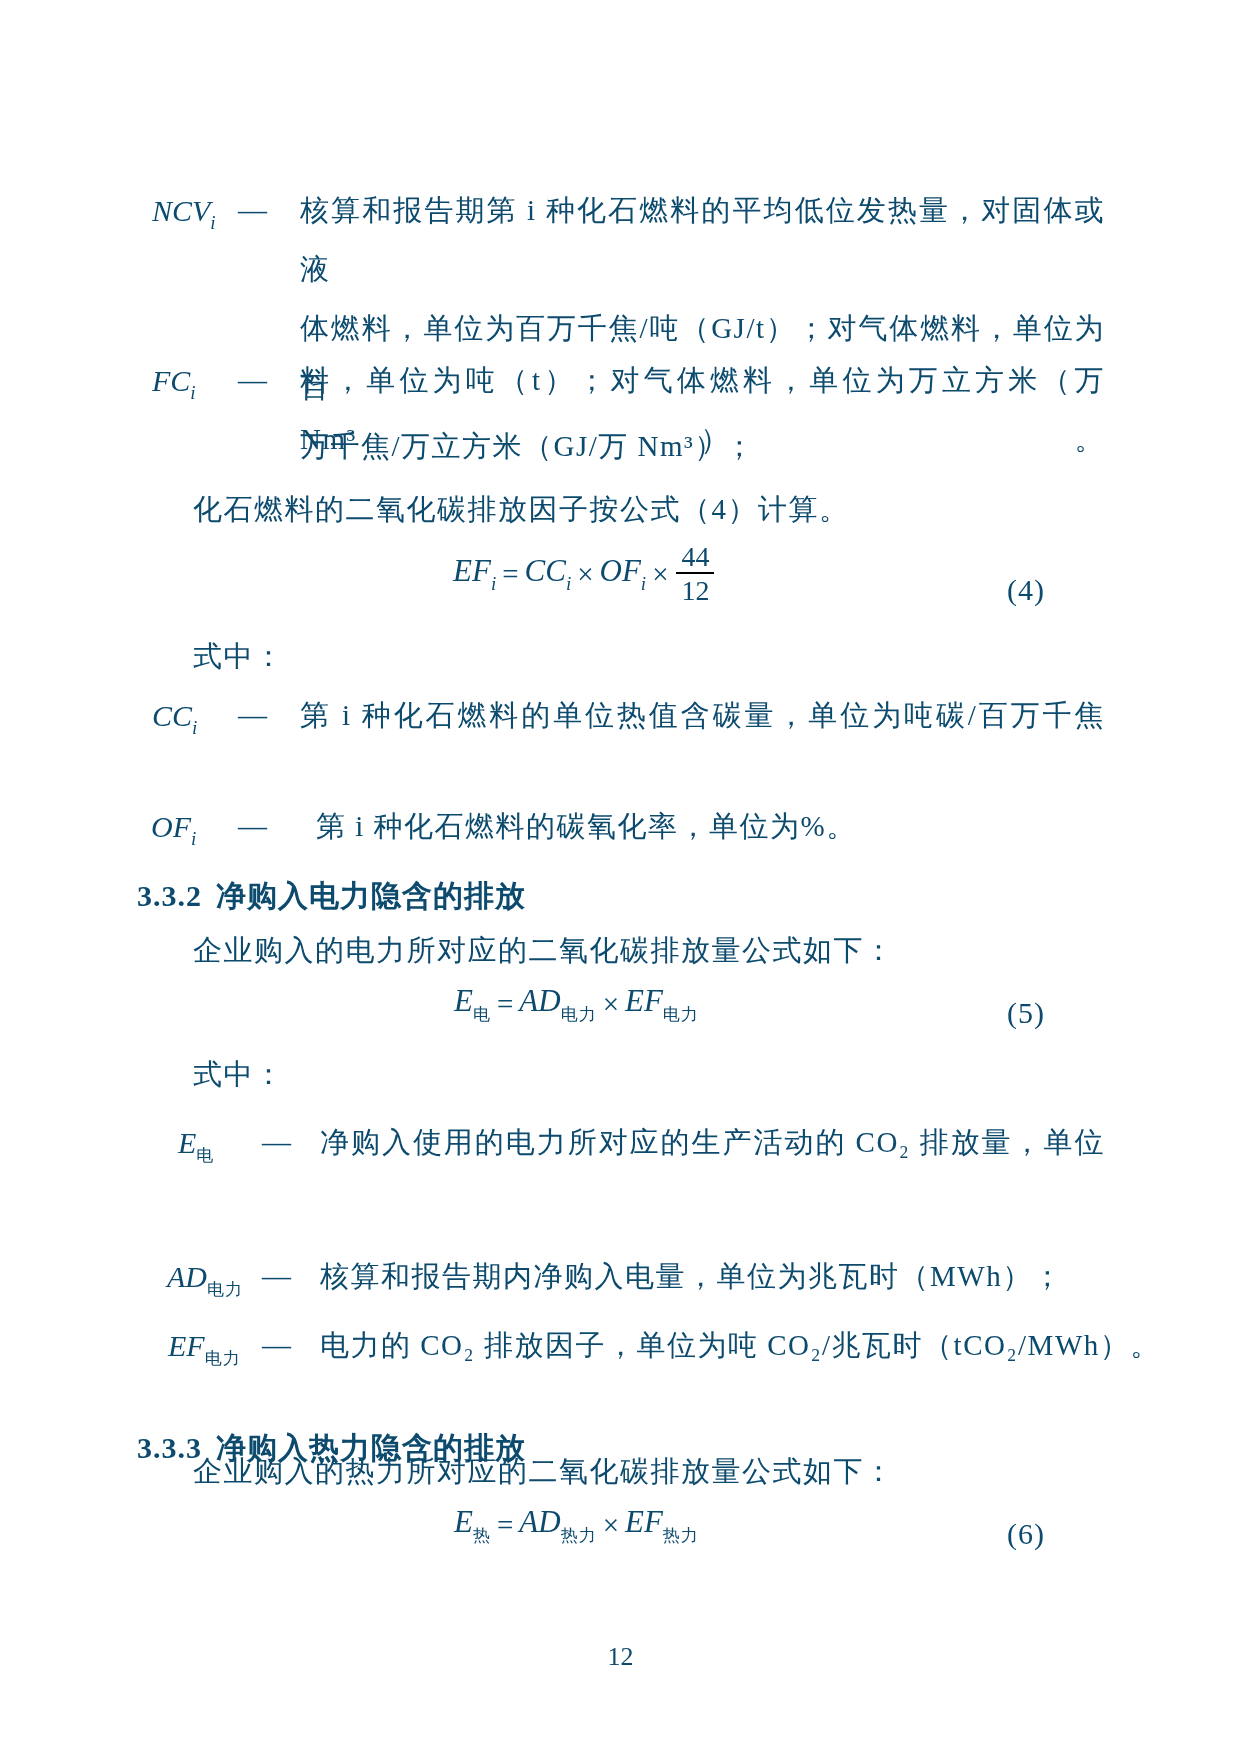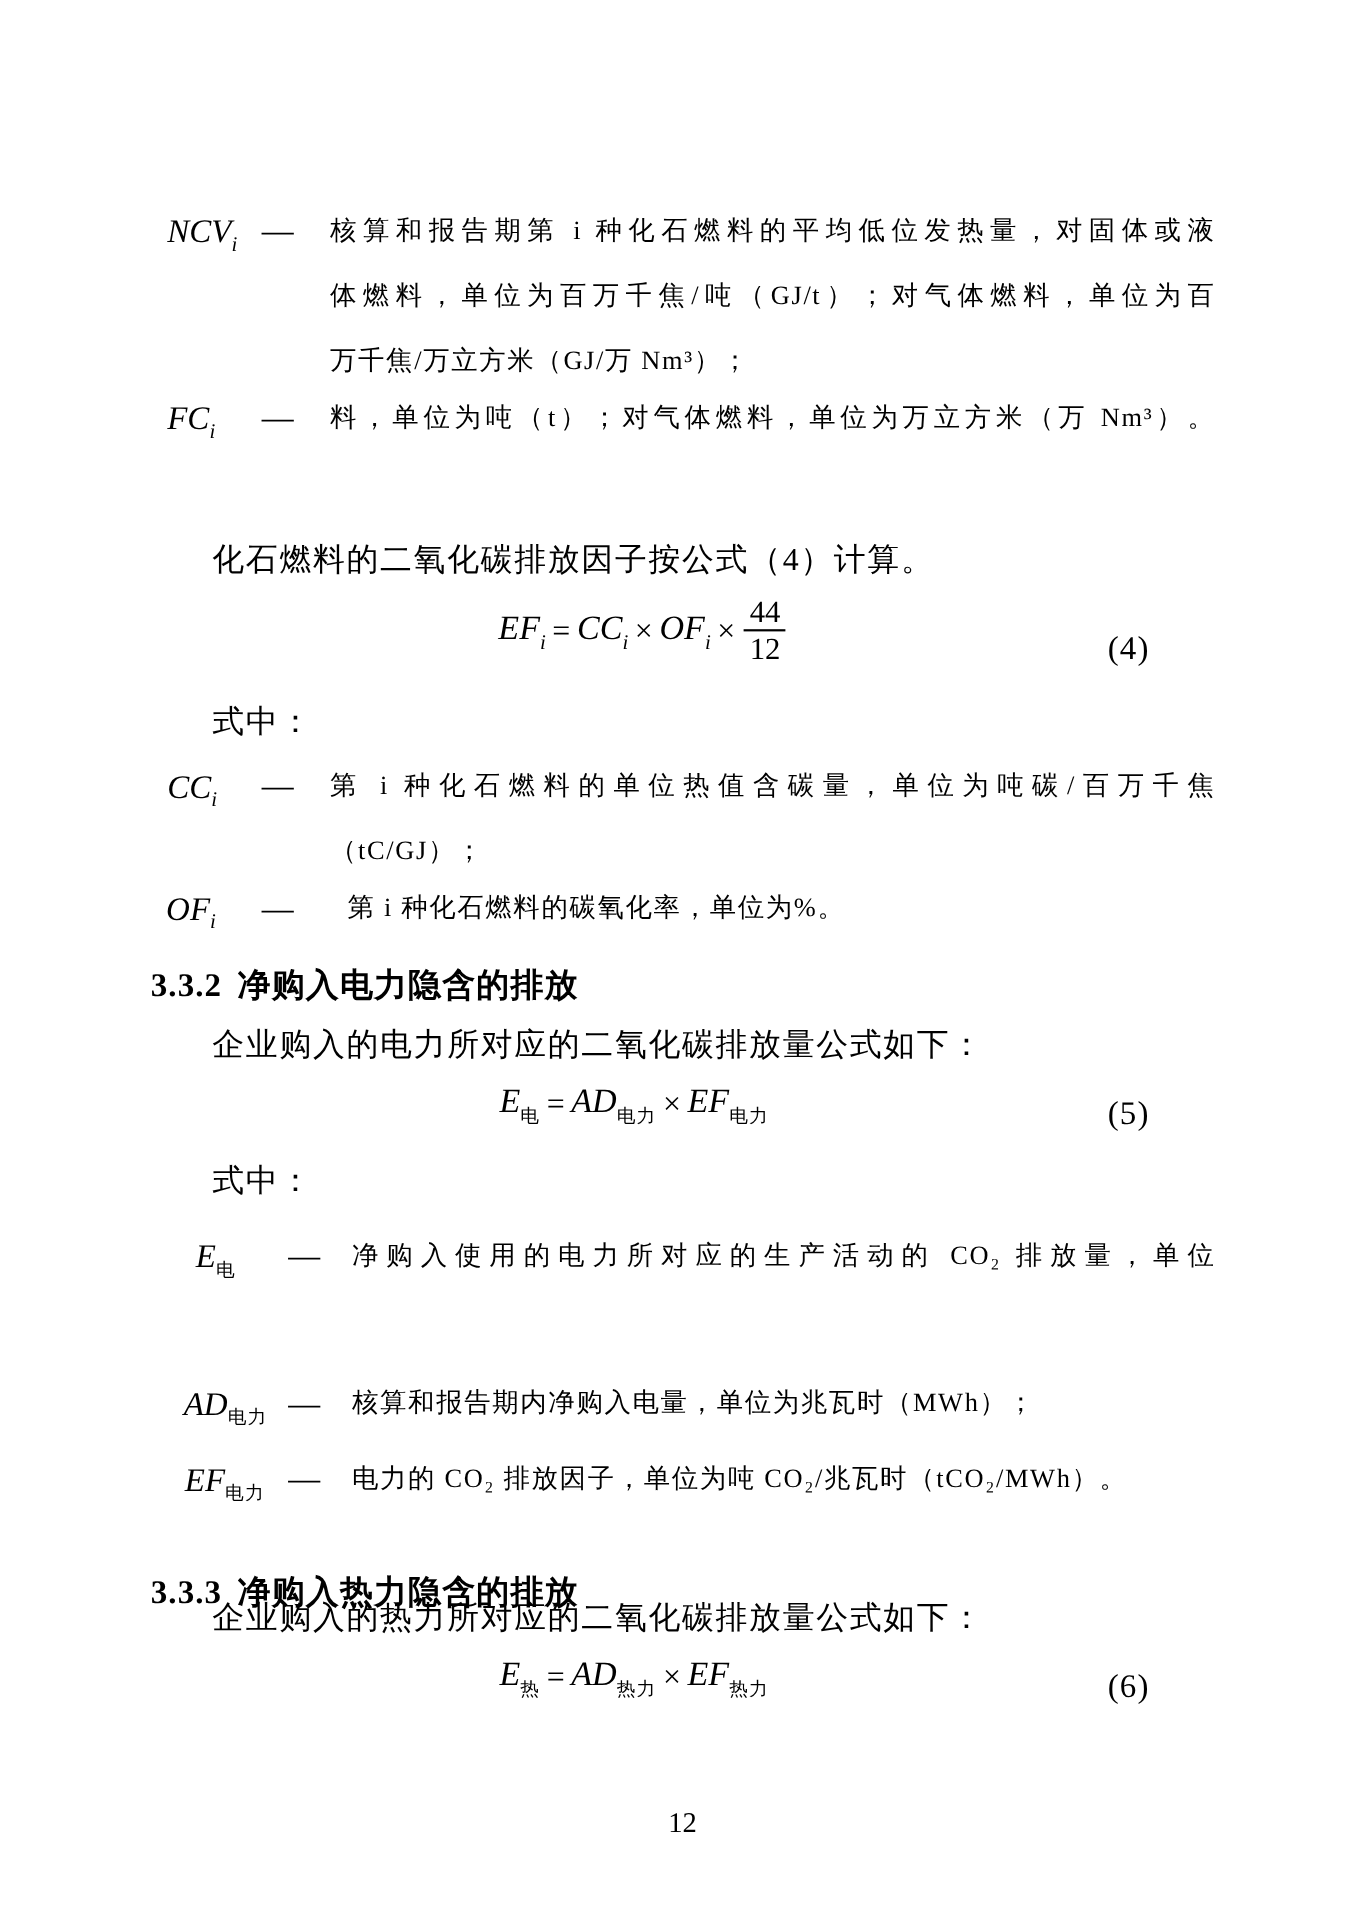--- a/index.html
+++ b/index.html
@@ -1,31 +1,31 @@
 <!DOCTYPE html>
 <html><head>
 <meta charset="utf-8">
 <style>
   html,body { margin:0; padding:0; background:#ffffff; }
   .page {
     position:relative; width:1241px; height:1755px; margin:0 auto;
-    background:#ffffff; color:#000000;
+    background:#ffffff; color:#0c4a6e;
     font-family:"Liberation Serif","DejaVu Serif",serif;
     overflow:hidden;
   }
   
   .def { position:absolute; left:0; width:1241px; }
   .sym {
     position:absolute; top:0; font-style:italic; font-size:30px; line-height:59px;
     white-space:nowrap;
   }
   .sym .sub { font-style:italic; font-size:19px; vertical-align:-8px; letter-spacing:0; }
   .sym .sub-cjk { font-style:normal; font-size:17px; vertical-align:-8px; letter-spacing:1px; }
   .dash { position:absolute; top:0; font-size:29px; line-height:59px; letter-spacing:0; }
-  .dtext { position:absolute; top:0; font-size:24px; line-height:59px; letter-spacing:1.5px; }
+  .dtext { position:absolute; top:0; font-size:29px; line-height:59px; letter-spacing:1.5px; }
   .line { white-space:nowrap; }
   .line.fill {
     white-space:normal;
     text-align:justify; text-align-last:justify;
     text-justify:inter-character;
   }
   
   .para {
     position:absolute; font-size:29px; line-height:59px; letter-spacing:1.5px;
     white-space:nowrap;
@@ -90,21 +90,20 @@
   </div>
   <div class="eq-label" style="left:1007px; top:560px;">(4)</div>
 
   <div class="para" style="left:193px; top:627px;">式中：</div>
 
   <div class="def" style="top:686px;">
     <div class="sym" style="left:152px;"><span>CC</span><span class="sub">i</span></div>
     <div class="dash" style="left:238px;">—</div>
     <div class="dtext" style="left:300px; width:805px;">
       <div class="line fill">第 i 种化石燃料的单位热值含碳量，单位为吨碳/百万千焦</div>
-      <div class="line">（tC/GJ）；</div>
     </div>
   </div>
 
   <div class="def" style="top:797px;">
     <div class="sym" style="left:151px;"><span>OF</span><span class="sub">i</span></div>
     <div class="dash" style="left:238px;">—</div>
     <div class="dtext" style="left:300px; width:805px;margin-left:16px;">
       <div class="line">第 i 种化石燃料的碳氧化率，单位为%。</div>
     </div>
   </div>

